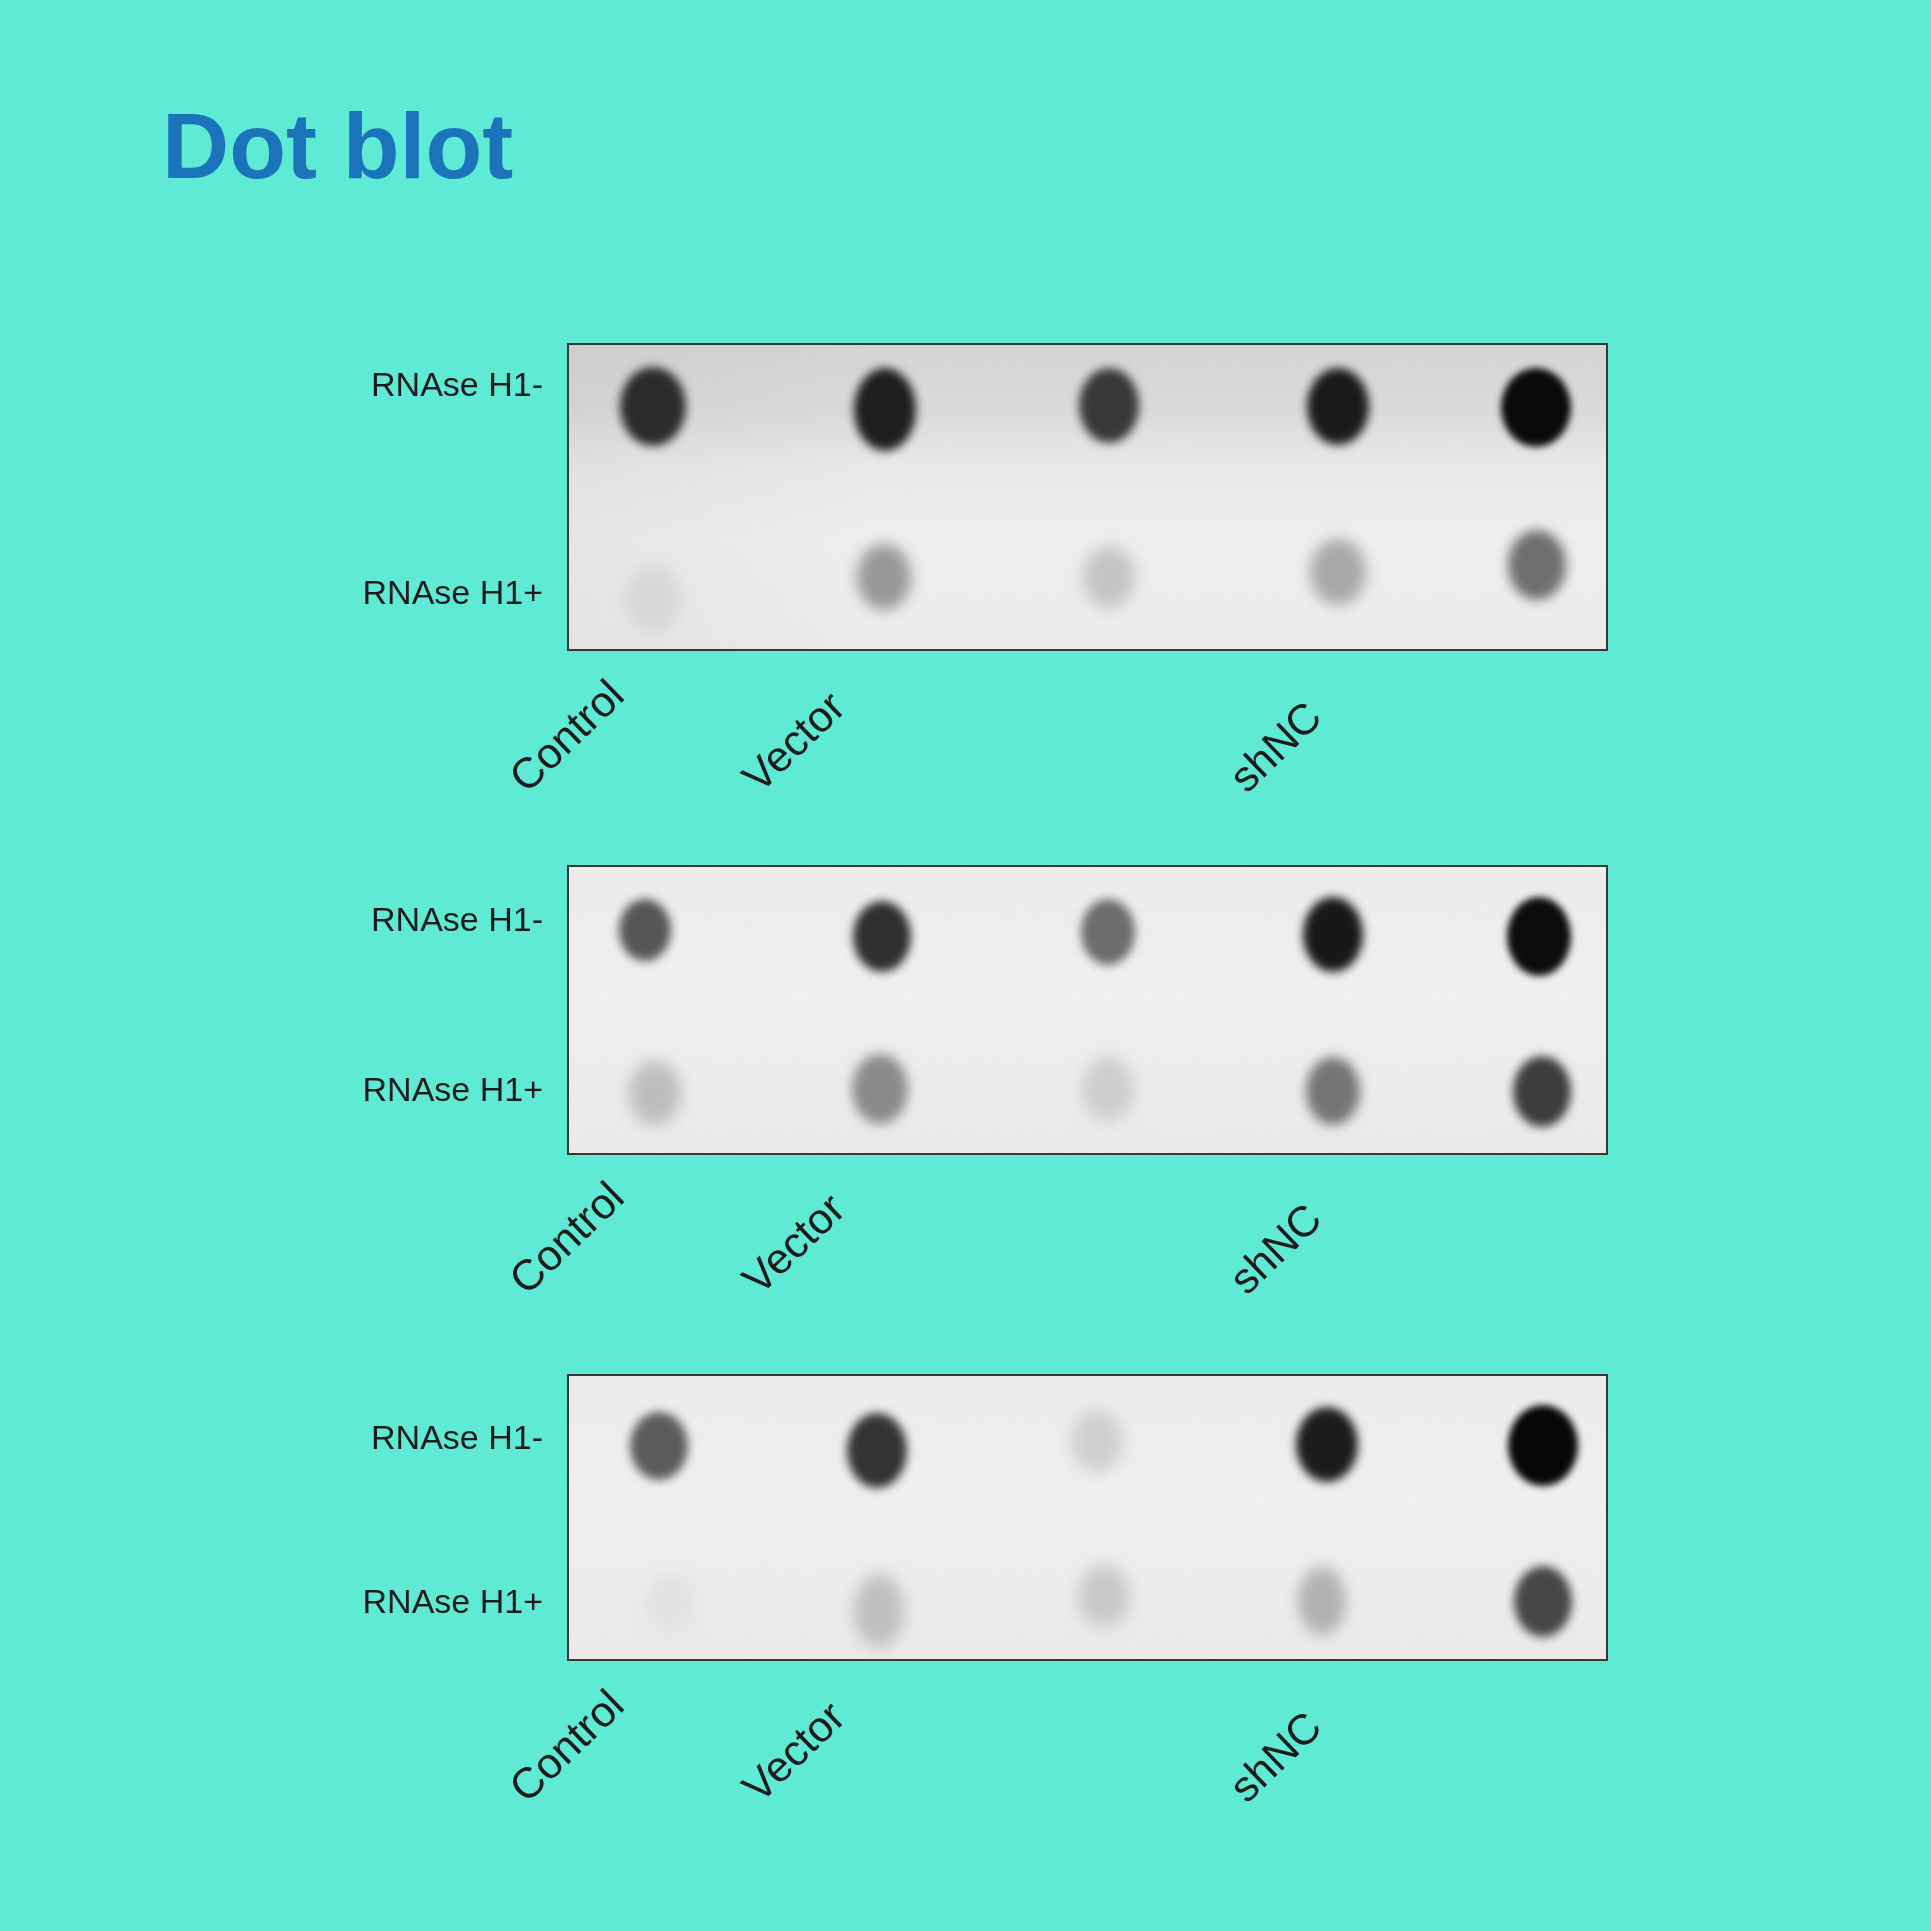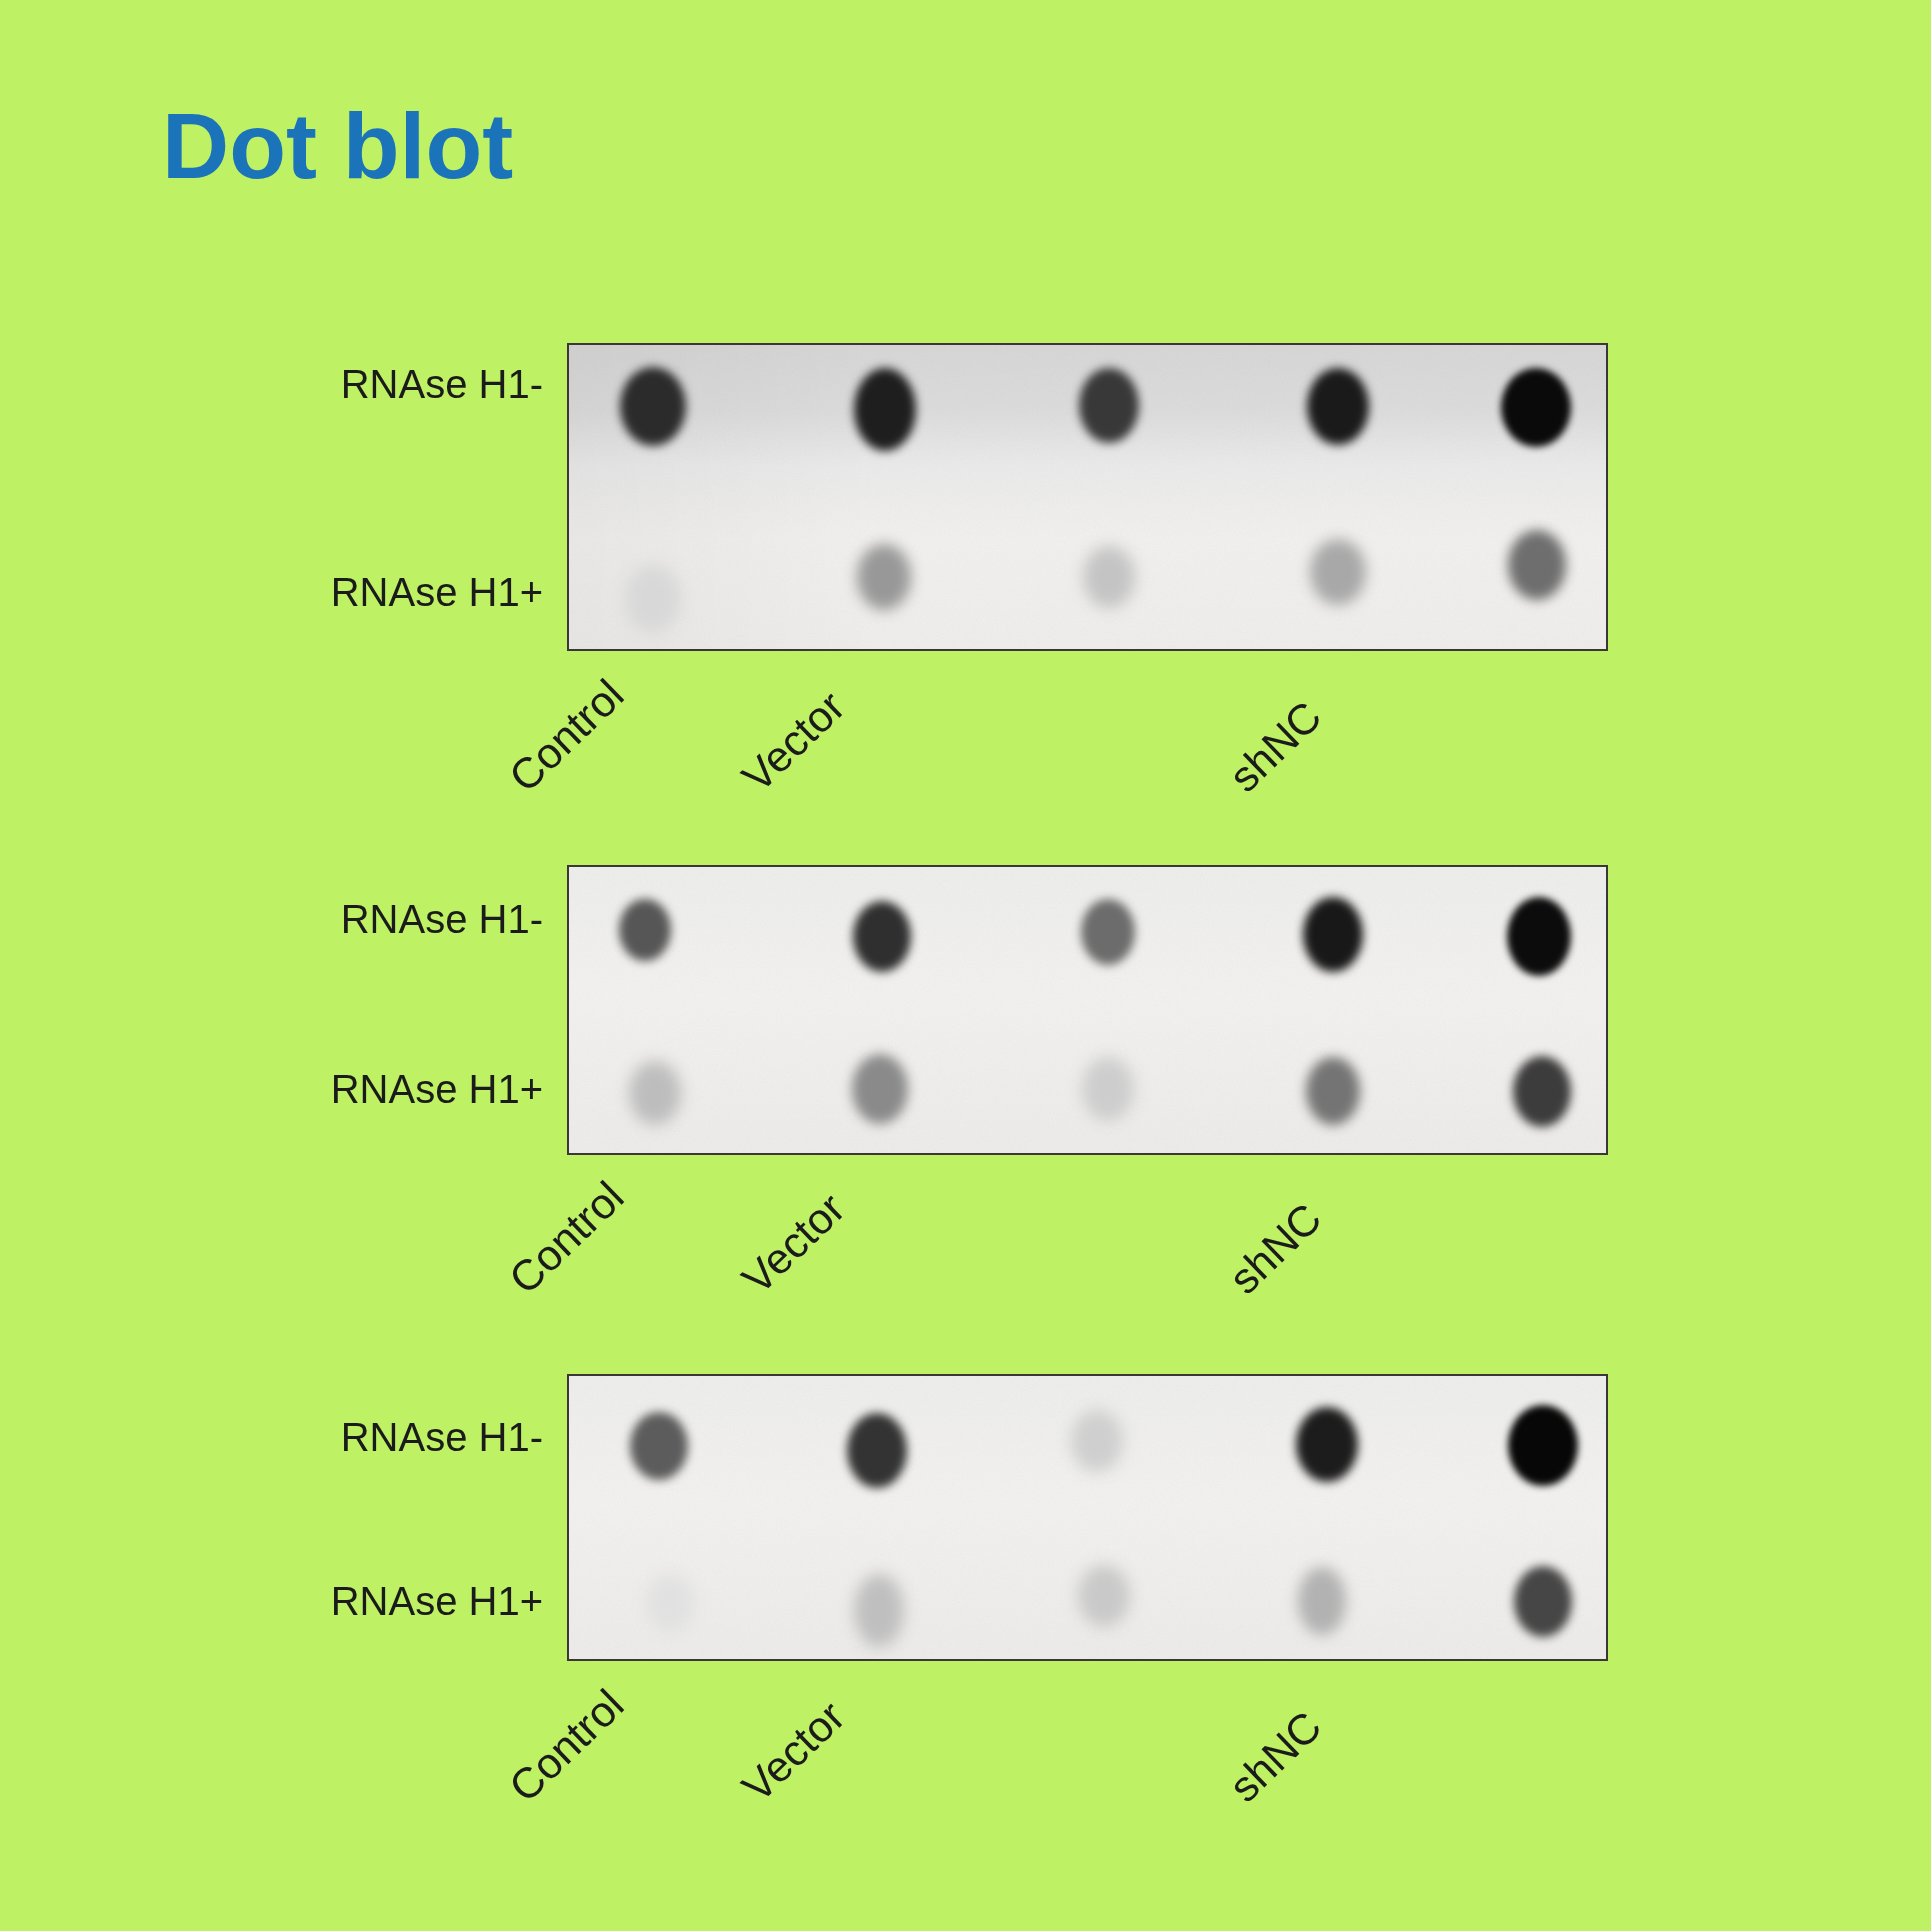--- a/index.html
+++ b/index.html
@@ -1,20 +1,20 @@
 <!DOCTYPE html>
 <html><head>
 <meta charset="utf-8">
 <style>
   html, body { margin: 0; padding: 0; background: #ffffff; }
   .canvas {
     position: relative;
     width: 1931px;
     height: 1931px;
-    background: #bef264;
+    background: #5eead4;
     overflow: hidden;
     font-family: "Liberation Sans", sans-serif;
   }
   .page-title {
     position: absolute;
     left: 162px;
     top: 98px;
     font-size: 93px;
     font-weight: bold;
     line-height: 1.05;
@@ -32,21 +32,21 @@
       linear-gradient(90deg, rgba(0,0,0,0.035), rgba(0,0,0,0) 30%),
       linear-gradient(180deg, #d6d6d6 0%, #dcdcdc 22%, #ebebeb 40%, #f2f1ef 64%, #efeeec 100%);
   }
   .row-label {
     position: absolute;
     left: 0;
     width: 543px;
     height: 58px;
     line-height: 58px;
     text-align: right;
-    font-size: 40px;
+    font-size: 34px;
     color: #1b1b1b;
     white-space: nowrap;
   }
   .col-label {
     position: absolute;
     height: 48px;
     line-height: 48px;
     font-size: 43px;
     color: #1b1b1b;
     transform-origin: 0 100%;

